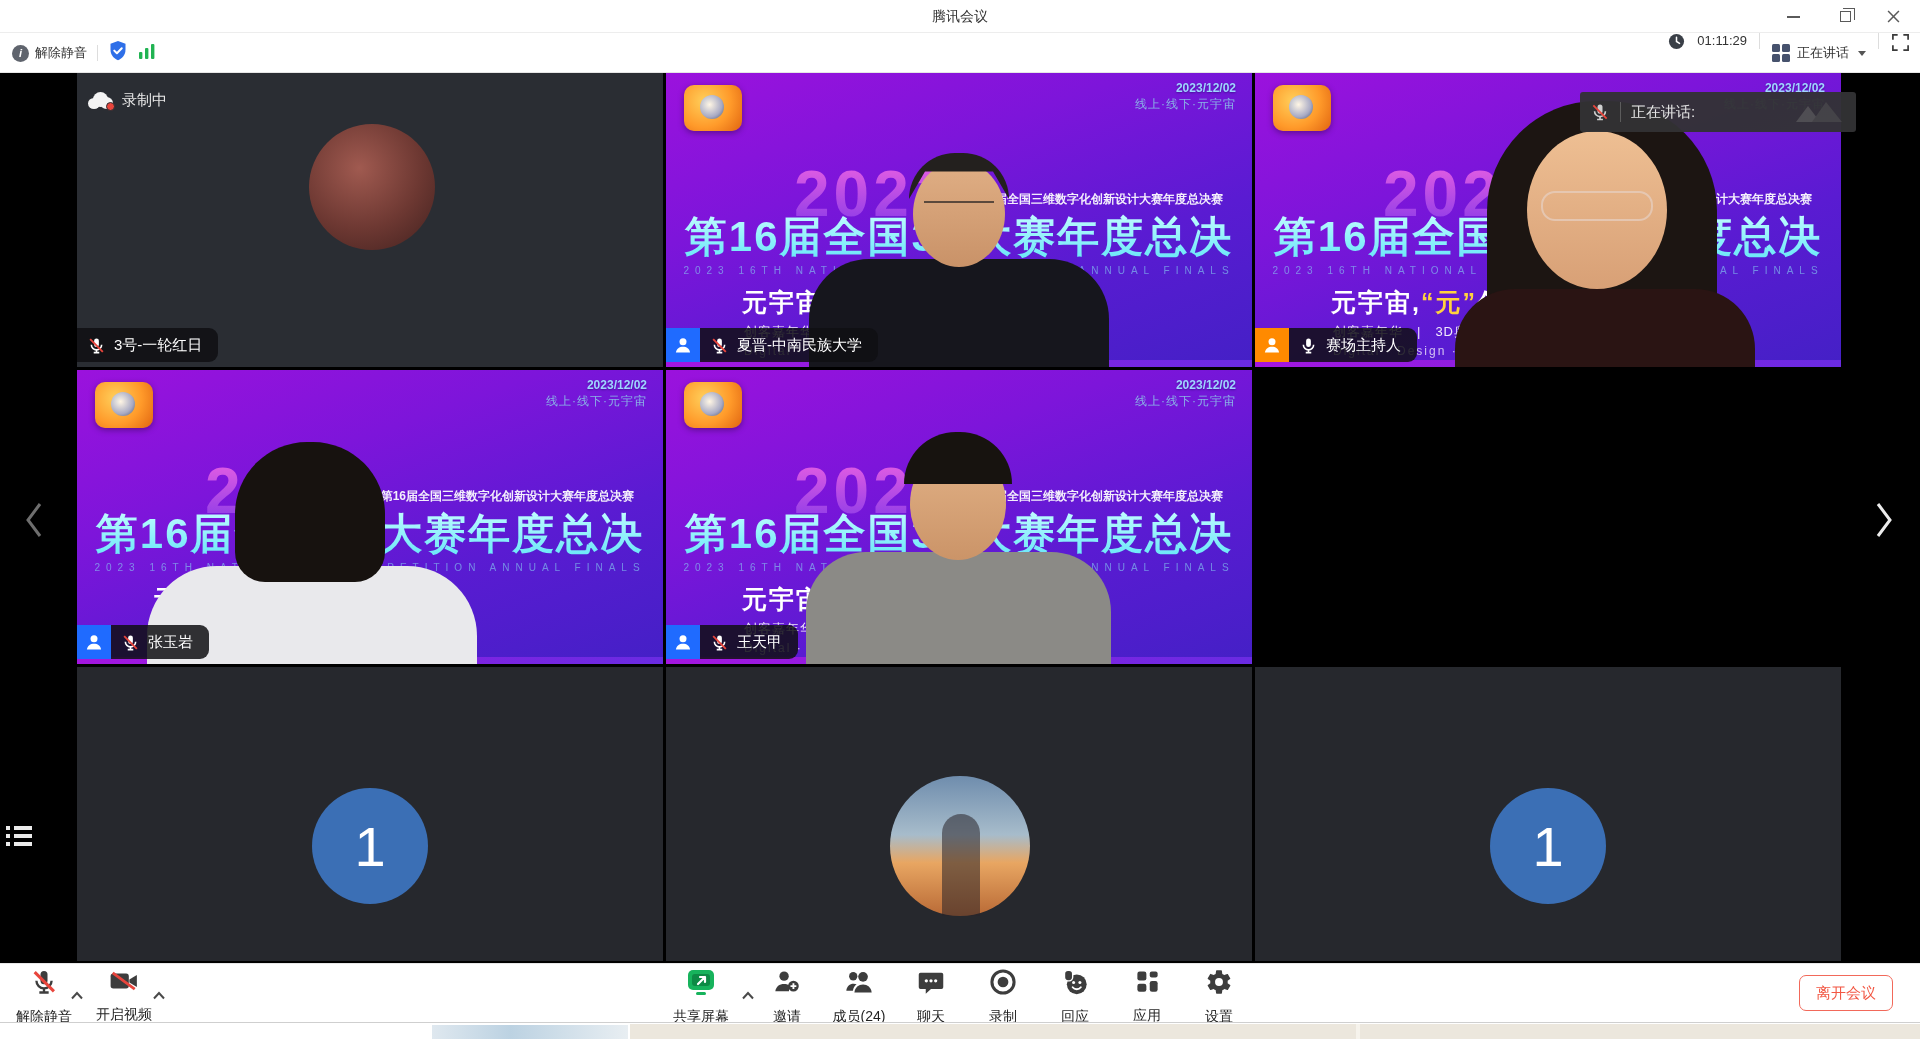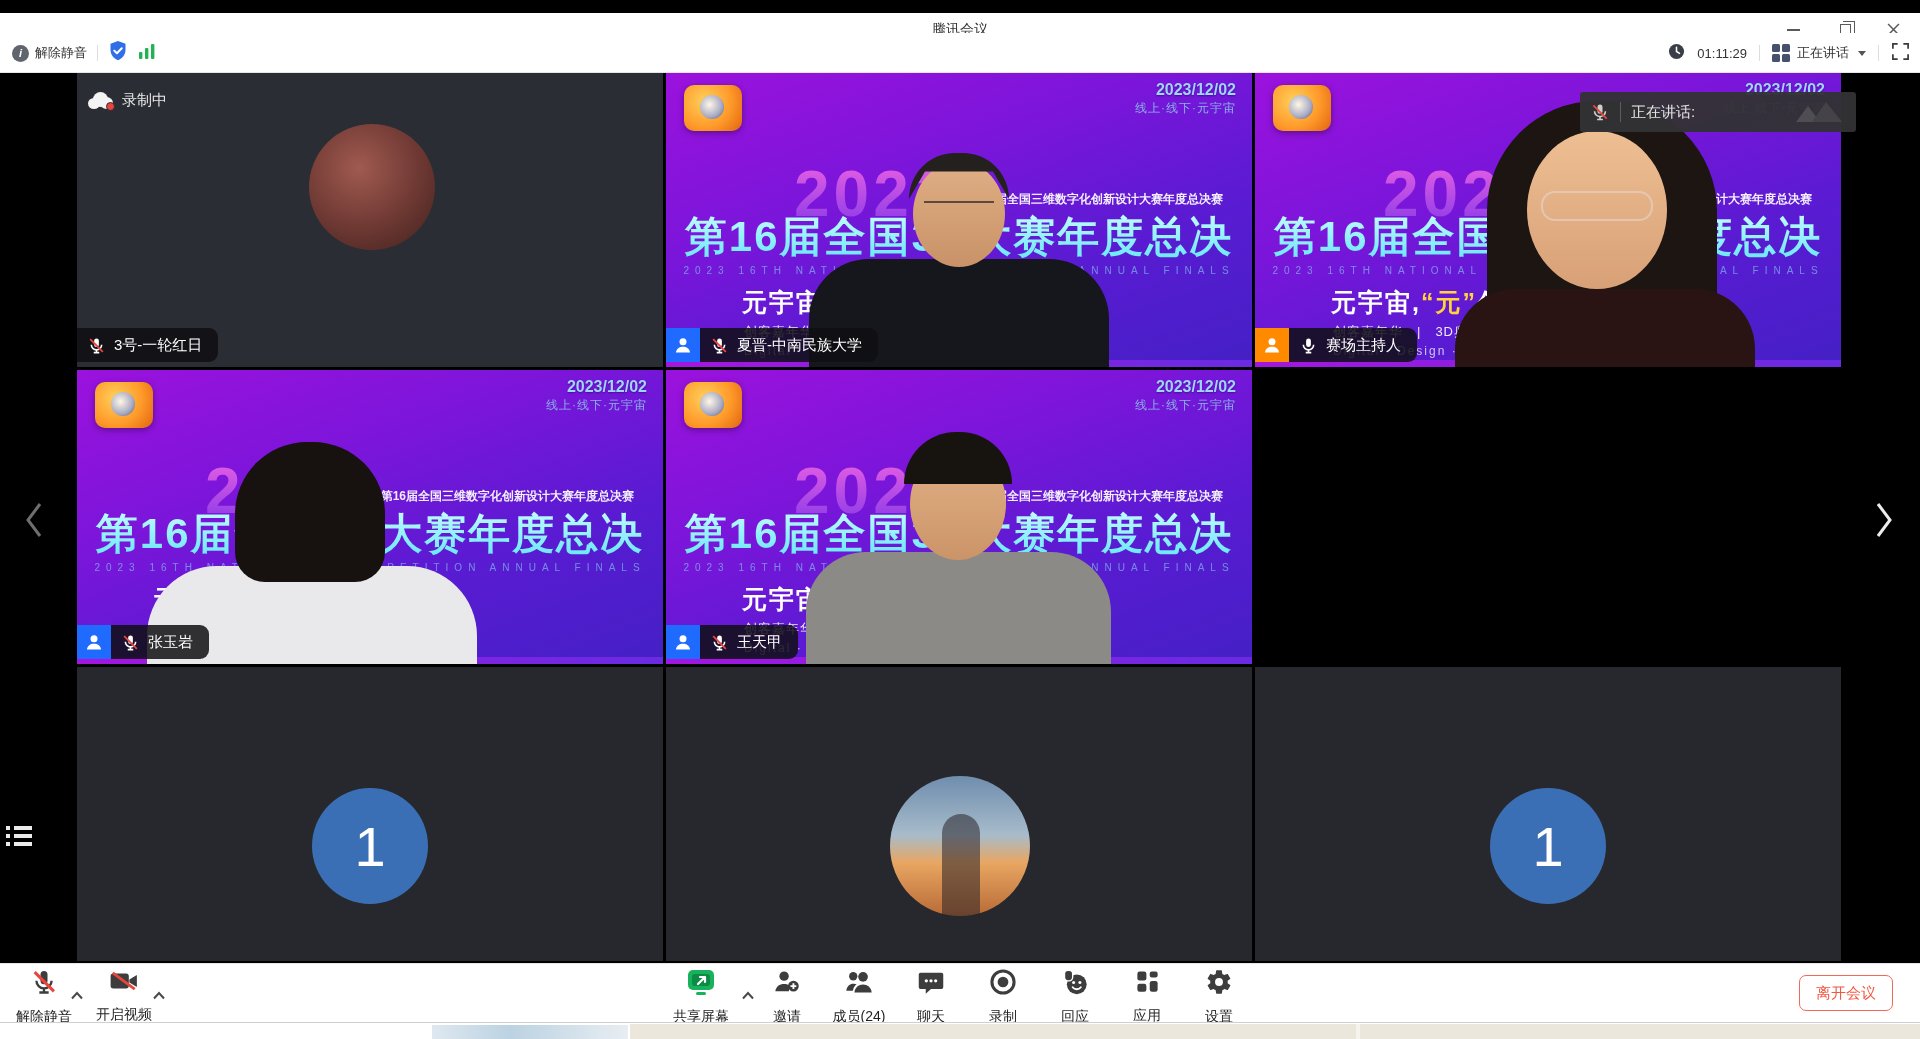--- a/index.html
+++ b/index.html
@@ -1,37 +1,37 @@
 <!DOCTYPE html>
 <html><head>
 <meta charset="utf-8">
 <style>
   * { margin:0; padding:0; box-sizing:border-box; }
   html,body { width:1920px; height:1039px; overflow:hidden; background:#000;
               font-family:"Liberation Sans","DejaVu Sans",sans-serif; }
 
   
   #titlebar { position:absolute; left:0; top:0; width:1920px; height:33px; background:#fff;
-              border-bottom:1px solid #ededed;margin-top:13px; }
+              border-bottom:1px solid #ededed; }
   #title { position:absolute; left:0; right:0; top:0; height:33px; line-height:33px;
            text-align:center; font-size:14px; color:#333; }
   .winctl { position:absolute; top:0; width:46px; height:33px; display:flex; align-items:center;
             justify-content:center; color:#5a5a5a; cursor:default; }
   #win-min { right:104px; } #win-max { right:52px; } #win-close { right:4px; }
   #win-min .bar { width:13px; height:2px; background:#5a5a5a; }
   #win-max .box { width:11px; height:11px; border:1.5px solid #5a5a5a; position:relative; }
   #win-max .box:before { content:""; position:absolute; left:2px; top:-4px; width:11px; height:11px;
                          border:1.5px solid #5a5a5a; border-left:none; border-bottom:none; }
   #win-close svg { display:block; }
 
   
   #topbar { position:absolute; left:0; top:33px; width:1920px; height:40px; background:#fff;
             border-bottom:1px solid #e6e6e6; }
   .tb-left { position:absolute; left:12px; top:0; height:40px; display:flex; align-items:center; gap:10px; }
-  .tb-right { position:absolute; right:10px; top:0; height:40px; display:flex; align-items:center; gap:12px; }
+  .tb-right { position:absolute; right:10px; top:0; height:40px; display:flex; gap:12px; }
   .tb-text { font-size:13px; color:#333; }
   .vdiv { width:1px; height:16px; background:#ddd; }
   .infoicon { width:17px; height:17px; border-radius:50%; background:#5f646d; color:#fff;
               font-size:11px; font-weight:bold; display:flex; align-items:center; justify-content:center; font-style:italic; }
   .gridicon { display:grid; grid-template-columns:8px 8px; grid-template-rows:8px 8px; gap:2px; }
   .gridicon span { background:#46526d; border-radius:1.5px; }
   .timer { font-size:13px; color:#333; }
   .caret-down { width:0; height:0; border-left:4px solid transparent; border-right:4px solid transparent;
                 border-top:5px solid #555; margin-left:2px; }
 
@@ -45,21 +45,21 @@
   
   .banner { position:absolute; inset:0; background:linear-gradient(160deg,#9b12dd 0%,#7d15da 34%,#5a1bd2 66%,#4420c6 100%); }
   .banner:after { content:""; position:absolute; left:0; right:0; bottom:0; height:7px;
                   background:linear-gradient(90deg,#a416e0,#6a2be2); }
   .blogo { position:absolute; left:18px; top:12px; width:58px; height:46px; border-radius:10px;
            background:radial-gradient(circle at 35% 35%, #ffcf5a, #ff9a2a 55%, #e06410);
            box-shadow:0 2px 6px rgba(0,0,0,.35); }
   .blogo:after { content:""; position:absolute; left:16px; top:10px; width:24px; height:24px;
                  border-radius:50%; background:radial-gradient(circle at 40% 40%, #fff, #9ad 60%, #247); opacity:.85; }
   .bdate { position:absolute; right:16px; top:8px; text-align:right; }
-  .bdate .d1 { font-size:16px; font-weight:bold; color:#9fd4ff; text-shadow:0 1px 2px rgba(0,0,60,.4); }
+  .bdate .d1 { font-size:12px; font-weight:bold; color:#9fd4ff; text-shadow:0 1px 2px rgba(0,0,60,.4); }
   .bdate .d2 { font-size:12px; color:#8ab4e6; margin-top:1px; letter-spacing:1px; }
   .byear { position:absolute; left:128px; top:84px; font-size:64px; font-weight:bold;
            background:linear-gradient(180deg,#ef62e2,#8438e8); -webkit-background-clip:text;
            background-clip:text; color:transparent; letter-spacing:4px; }
   .btagline { position:absolute; left:268px; top:118px; display:flex; align-items:center; gap:5px;
               font-size:12px; color:#f3eefc; font-weight:bold; white-space:nowrap; }
   .btagline .ybar { width:4px; height:12px; background:#ffc61e; display:inline-block; }
   .bheadline { position:absolute; left:0; width:100%; top:136px; text-align:center; font-size:42px;
                font-weight:bold; letter-spacing:2px;
                background:linear-gradient(180deg,#bffcff 5%,#49dff5 60%,#2fb8e8);

